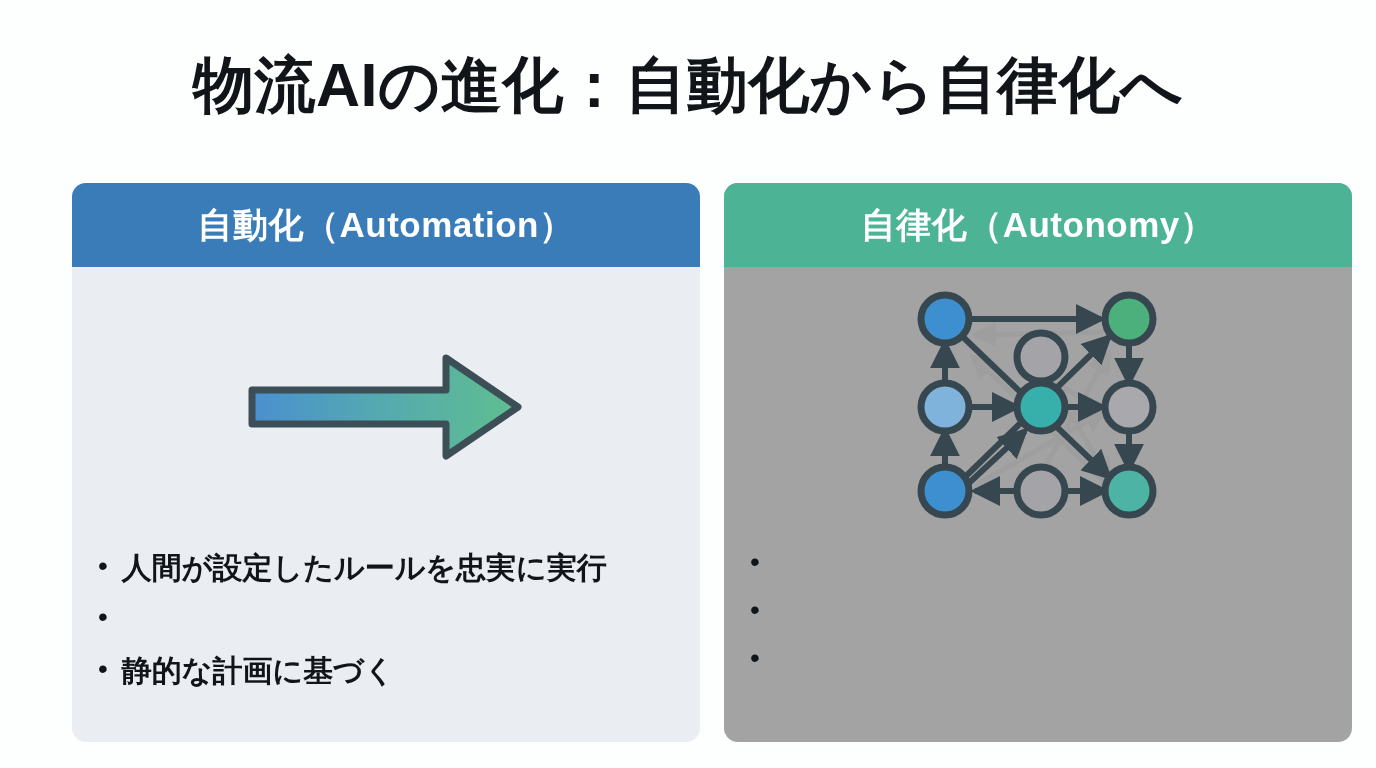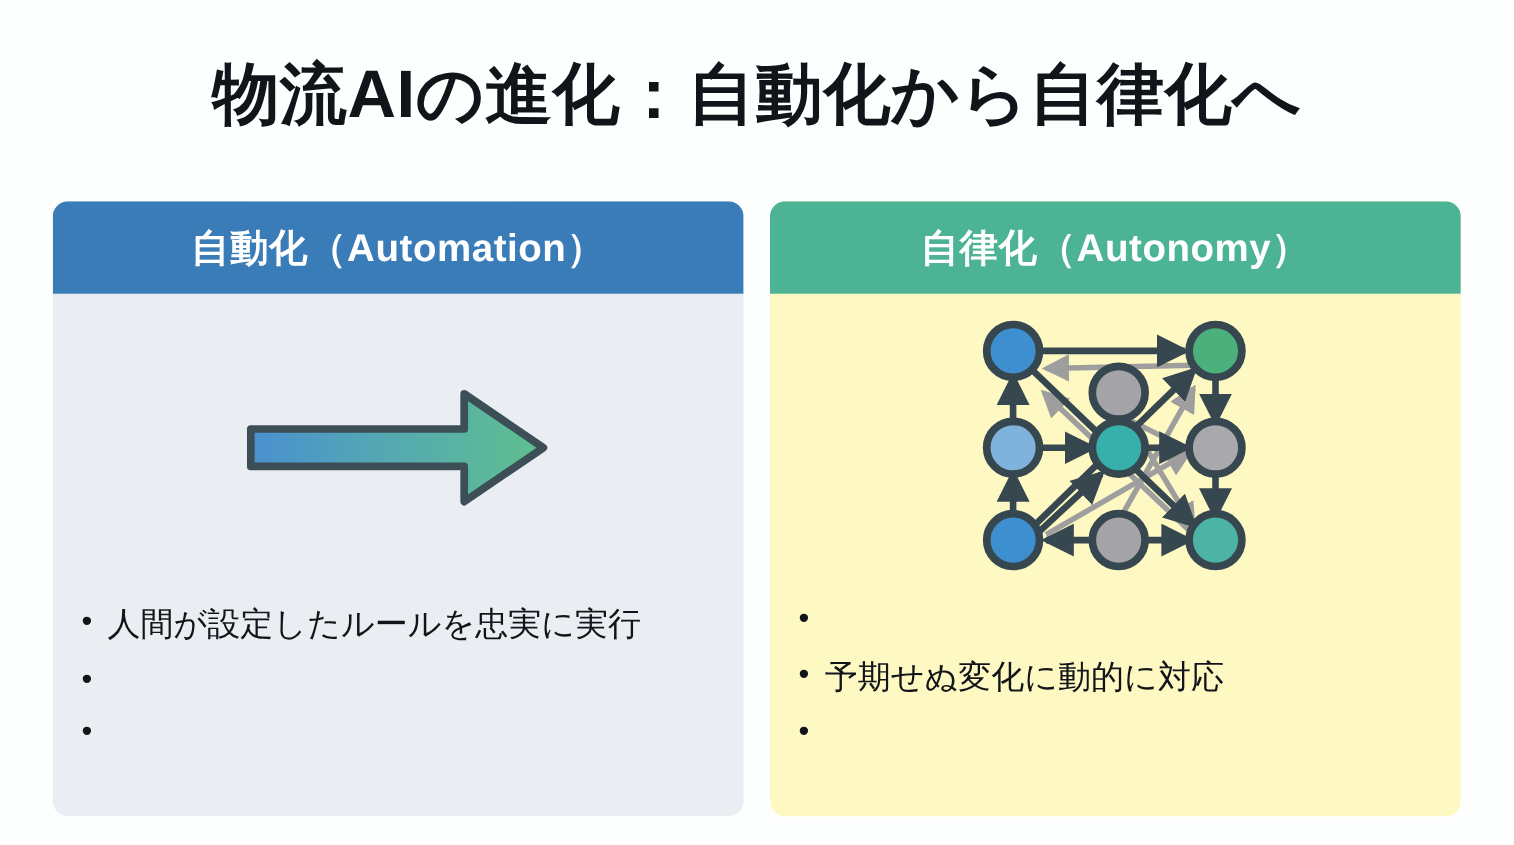--- a/index.html
+++ b/index.html
@@ -32,23 +32,24 @@
   
   .card {
     position: absolute;
     top: 183px;
     width: 628px;
     height: 559px;
     border-radius: 14px;
     overflow: hidden;
     display: flex;
     flex-direction: column;
+    margin-left: 24px;
   }
   #card-left  { left: 48px;  background: #eaeef2; }
-  #card-right { left: 700px; background: #fef9c3; }
+  #card-right { left: 700px; background: #a3a3a3; }
 
   .card-header {
     height: 84px;
     flex: 0 0 84px;
     display: flex;
     align-items: center;
     justify-content: center;
     color: #ffffff;
     font-size: 35px;
     font-weight: 700;
@@ -80,21 +81,21 @@
   .bullet-dot {
     flex: 0 0 auto;
     font-size: 28px;
     line-height: 1;
     color: #111418;
     position: relative;
     top: -3px;
   }
   .bullet-text {
     font-size: 30px;
-    font-weight: 400;
+    font-weight: 700;
     color: #111418;
     line-height: 1.15;
   }
 
   
   .arrow-wrap {
     position: absolute;
     left: 0; top: 0;
     width: 100%; height: 100%;
     display: flex;
@@ -141,20 +142,21 @@
     <div class="bullets">
       <div class="bullet-row">
         <span class="bullet-dot">•</span>
         <span class="bullet-text">人間が設定したルールを忠実に実行</span>
       </div>
       <div class="bullet-row">
         <span class="bullet-dot">•</span>
       </div>
       <div class="bullet-row">
         <span class="bullet-dot">•</span>
+        <span class="bullet-text">静的な計画に基づく</span>
       </div>
     </div>
   </div>
 
   <div class="card" id="card-right">
 
     <div class="card-header">自律化（Autonomy）</div>
 
     <div class="card-visual">
       <div class="net-wrap">
@@ -206,21 +208,20 @@
         </svg>
       </div>
     </div>
 
     <div class="bullets">
       <div class="bullet-row">
         <span class="bullet-dot">•</span>
       </div>
       <div class="bullet-row">
         <span class="bullet-dot">•</span>
-        <span class="bullet-text">予期せぬ変化に動的に対応</span>
       </div>
       <div class="bullet-row">
         <span class="bullet-dot">•</span>
       </div>
     </div>
   </div>
 
 </div>
 
 </body></html>

